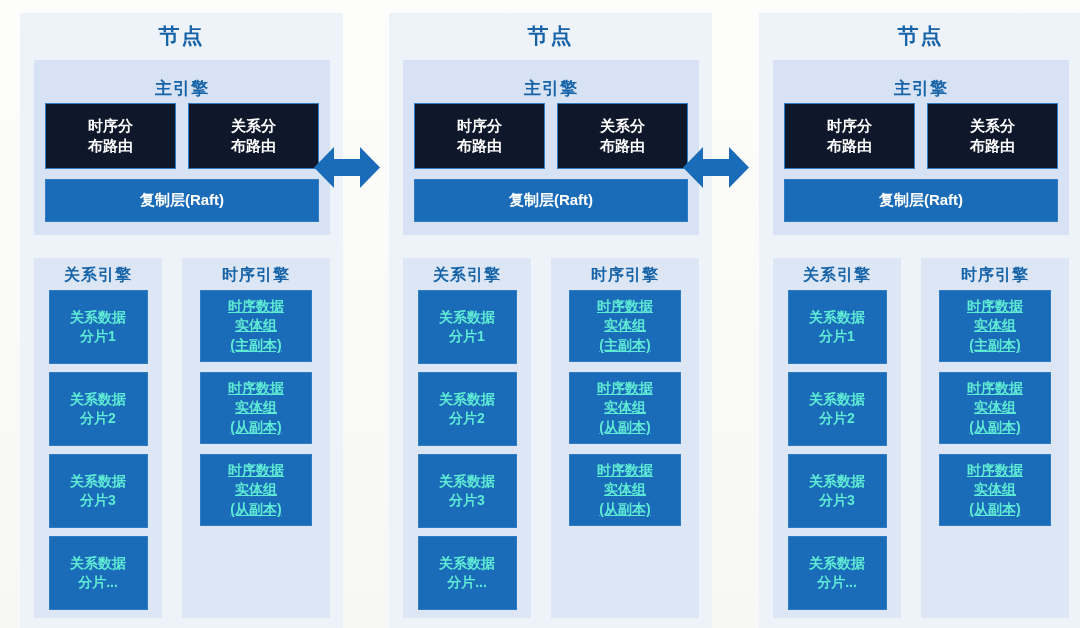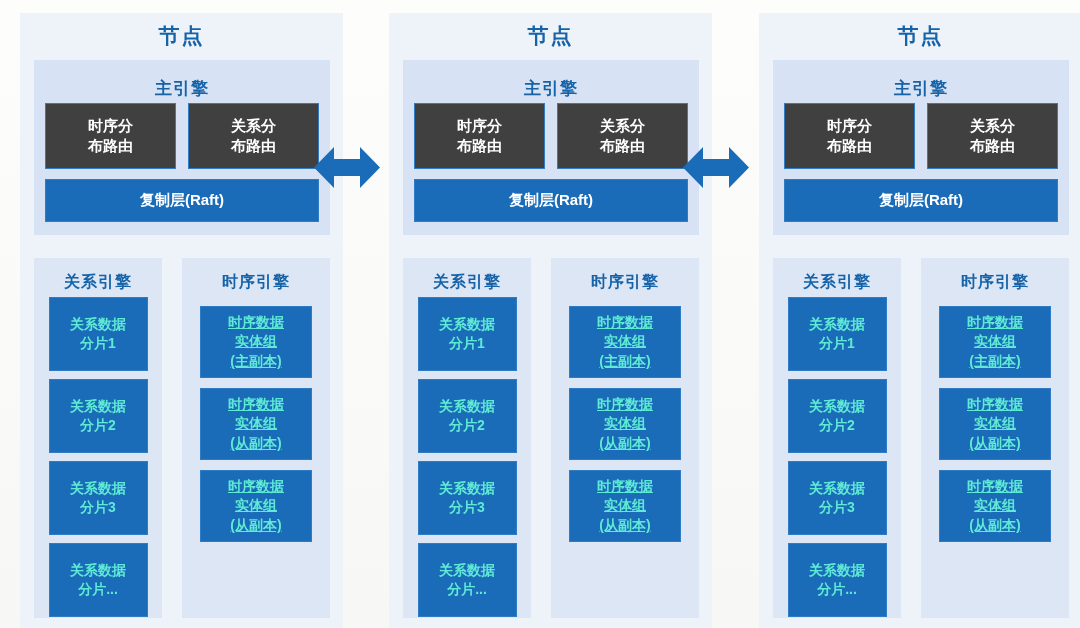--- a/index.html
+++ b/index.html
@@ -82,21 +82,21 @@
     left: 11px;
     top: 43px;
     width: 274px;
     height: 66px;
     display: flex;
     justify-content: space-between;
   }
   .router-box {
     width: 131px;
     height: 66px;
-    background: #404040;
+    background: #0f172a;
     border: 1px solid #2f7cc4;
     box-sizing: border-box;
     display: flex;
     align-items: center;
     justify-content: center;
     color: #ffffff;
     font-size: 15px;
     font-weight: bold;
     line-height: 1.32;
     text-align: center;
@@ -132,28 +132,28 @@
     justify-content: space-between;
   }
   .engine-panel {
     background: #dde6f5;
     box-sizing: border-box;
     display: flex;
     flex-direction: column;
     align-items: center;
   }
   .engine-rel  { width: 128px; }
-  .engine-ts   { width: 148px; gap: 9px; }
+  .engine-ts   { width: 148px; }
 
   .engine-title {
     font-size: 16px;
     font-weight: bold;
     color: #1663a8;
     letter-spacing: 1px;
-    padding-top: 16px;
+    padding-top: 9px;
     padding-bottom: 7px;
     line-height: 1;
   }
 
   .engine-items {
     flex: 1 1 auto;
     width: 100%;
     display: flex;
     flex-direction: column;
     align-items: center;

